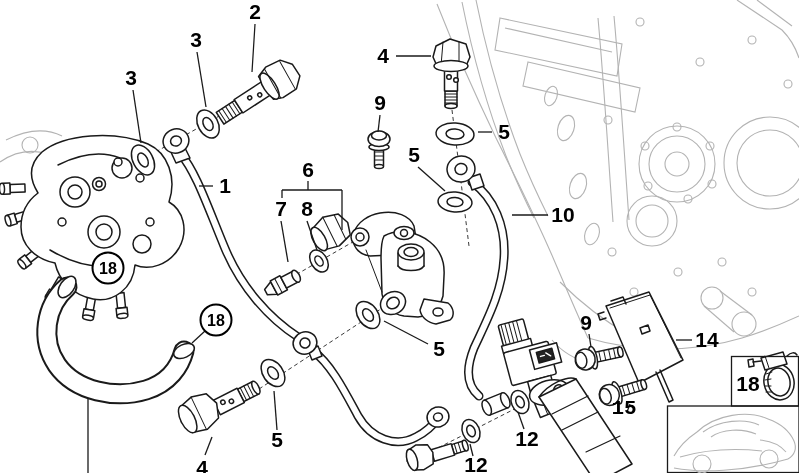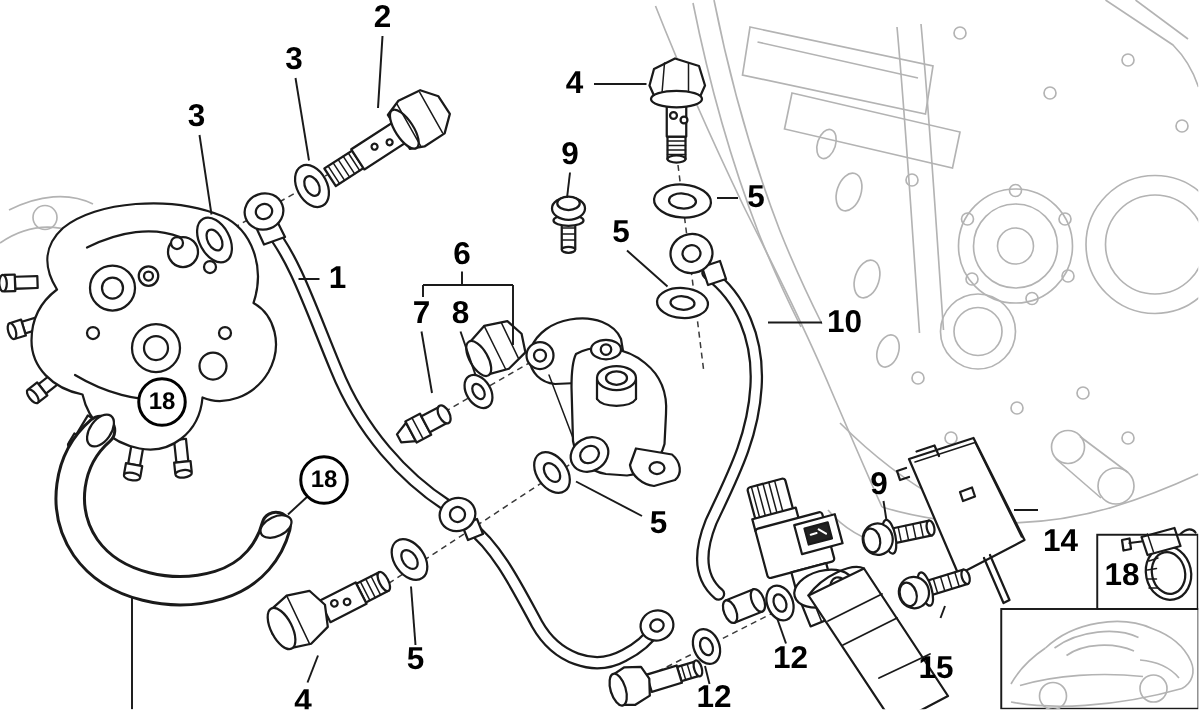--- a/index.html
+++ b/index.html
@@ -426,23 +426,23 @@
       <div class="callout" style="left: 504px; top: 132px;">5</div>
       <div class="callout" style="left: 414px; top: 155px;">5</div>
       <div class="callout" style="left: 308px; top: 170px;">6</div>
       <div class="callout" style="left: 225px; top: 186px;">1</div>
       <div class="callout" style="left: 281px; top: 209px;">7</div>
       <div class="callout" style="left: 307px; top: 209px;">8</div>
       <div class="callout" style="left: 563px; top: 215px; text-align: center;">10</div>
       <div class="callout circled" style="left: 108px; top: 268px;">18</div>
       <div class="callout circled" style="left: 216px; top: 320px;">18</div>
       <div class="callout" style="left: 586px; top: 323px;">9</div>
-      <div class="callout" style="left: 707px; top: 340px; margin-top: 21px;">14</div>
+      <div class="callout" style="left: 707px; top: 340px;">14</div>
       <div class="callout" style="left: 439px; top: 349px;">5</div>
       <div class="callout" style="left: 748px; top: 384px;">18</div>
-      <div class="callout" style="left: 624px; top: 446px;">15</div>
+      <div class="callout" style="left: 624px; top: 408px; font-family: Liberation Mono, monospace;">15</div>
       <div class="callout" style="left: 527px; top: 439px;">12</div>
       <div class="callout" style="left: 277px; top: 440px;">5</div>
       <div class="callout" style="left: 476px; top: 465px;">12</div>
       <div class="callout" style="left: 202px; top: 468px;">4</div>
     </div>
 
 </div>
 
 </body></html>

